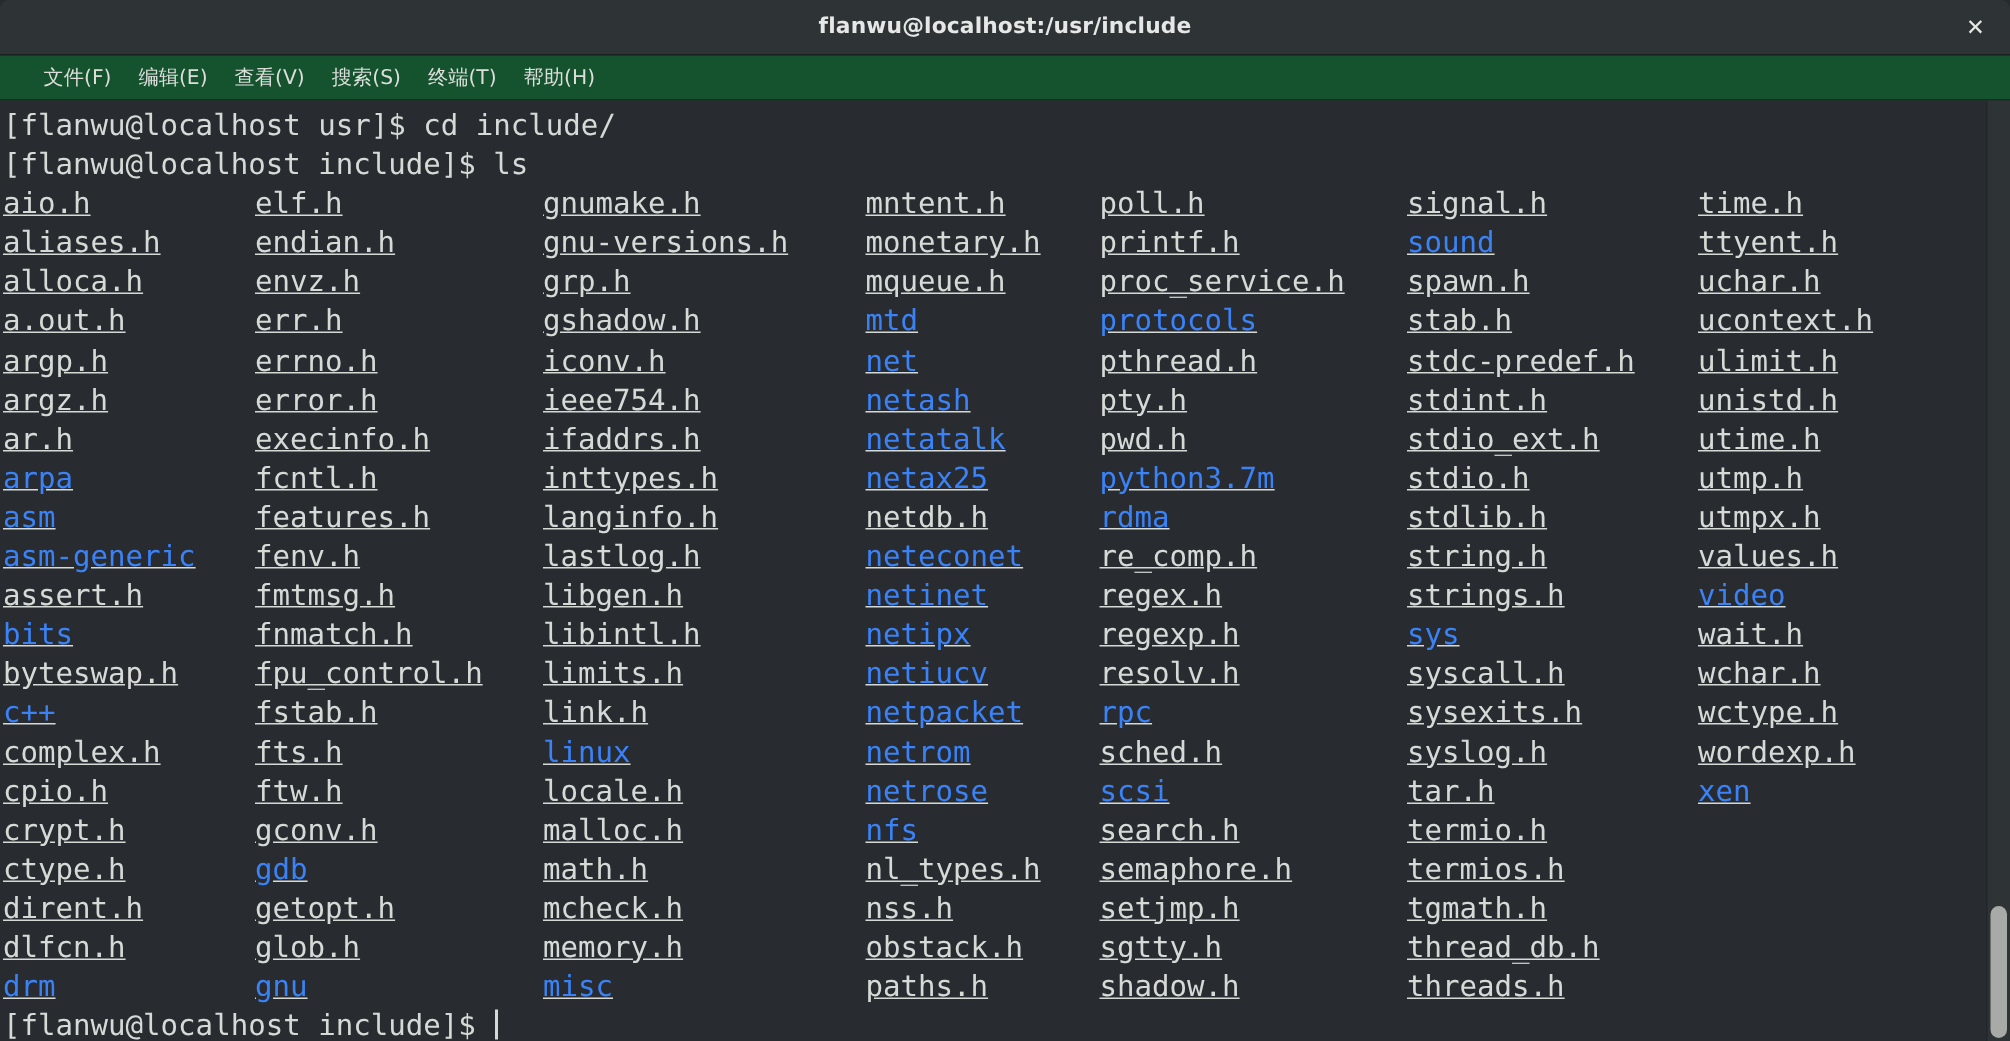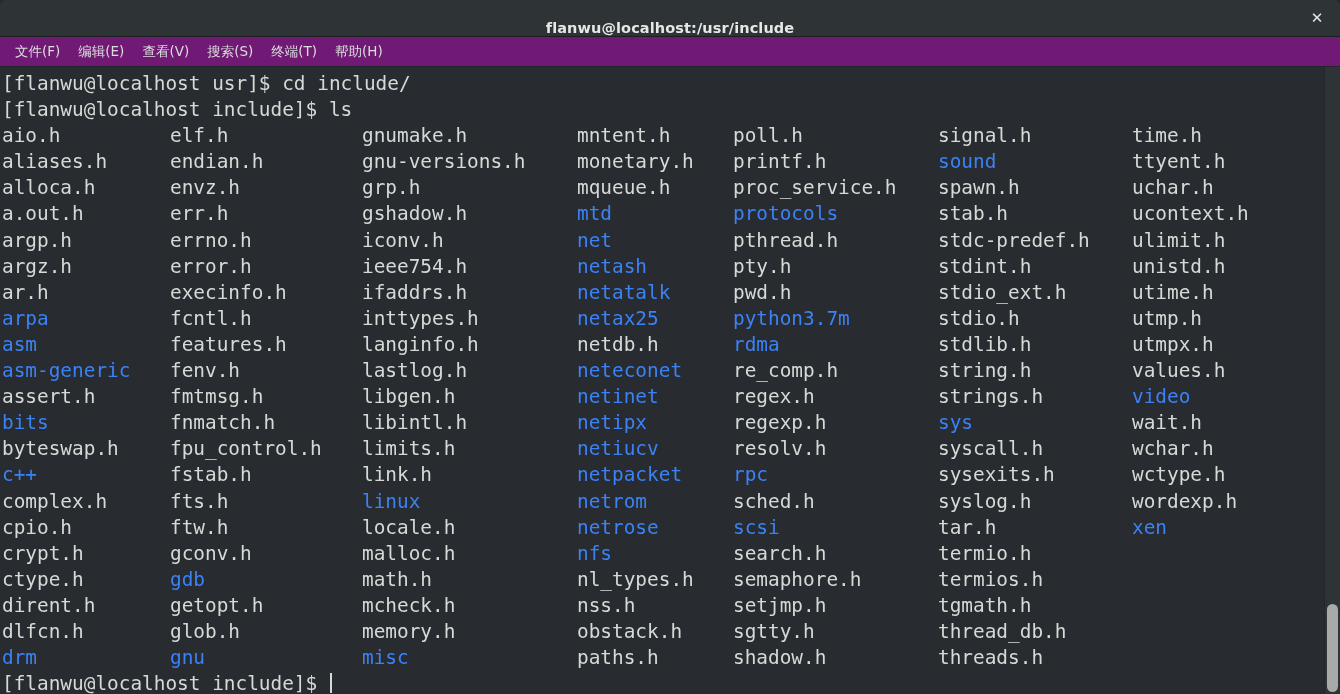--- a/index.html
+++ b/index.html
@@ -23,21 +23,21 @@
     position: relative;
   }
 
   
   .titlebar {
     height: 36px;
     min-height: 36px;
     background: #2e3436;
     border-bottom: 1px solid #1b1f20;
     display: flex;
-    align-items: flex-end;
+    align-items: center;
     justify-content: center;
     position: relative;
     border-top-left-radius: 6px;
     border-top-right-radius: 6px;
   }
   .title-text {
     font-family: "DejaVu Sans", "Liberation Sans", sans-serif;
     font-size: 14.5px;
     color: #e6e8e6;
     font-weight: 600;
@@ -58,25 +58,25 @@
     font-size: 15px;
     line-height: 1;
     cursor: pointer;
     user-select: none;
   }
 
   
   .menubar {
     height: 29px;
     min-height: 29px;
-    background: #701a75;
+    background: #14532d;
     border-bottom: 1px solid #22262a;
     display: flex;
     align-items: center;
-    padding-left: 6px;
+    padding-left: 20px;
   }
   .menu-item {
     font-family: "DejaVu Sans", "Liberation Sans", sans-serif;
     font-size: 13.5px;
     color: #dcdedc;
     padding: 3px 9px;
     cursor: default;
     white-space: nowrap;
   }
 
@@ -100,20 +100,21 @@
     line-height: 26.1px;
     color: #d6dad6;
     white-space: pre;
     letter-spacing: 0px;
   }
   .line { height: 26.1px; white-space: pre; }
 
   .grid {
     display: grid;
     grid-template-columns: 168px 192px 215px 156px 205px 194px 210px;
+    text-decoration: underline;
   }
   .cell { height: 26.1px; white-space: pre; overflow: visible; }
 
   .dir { color: #3b82f6; }
   .file { color: #d6dad6; }
 
   .cursor {
     display: inline-block;
     width: 2px;
     height: 20px;

